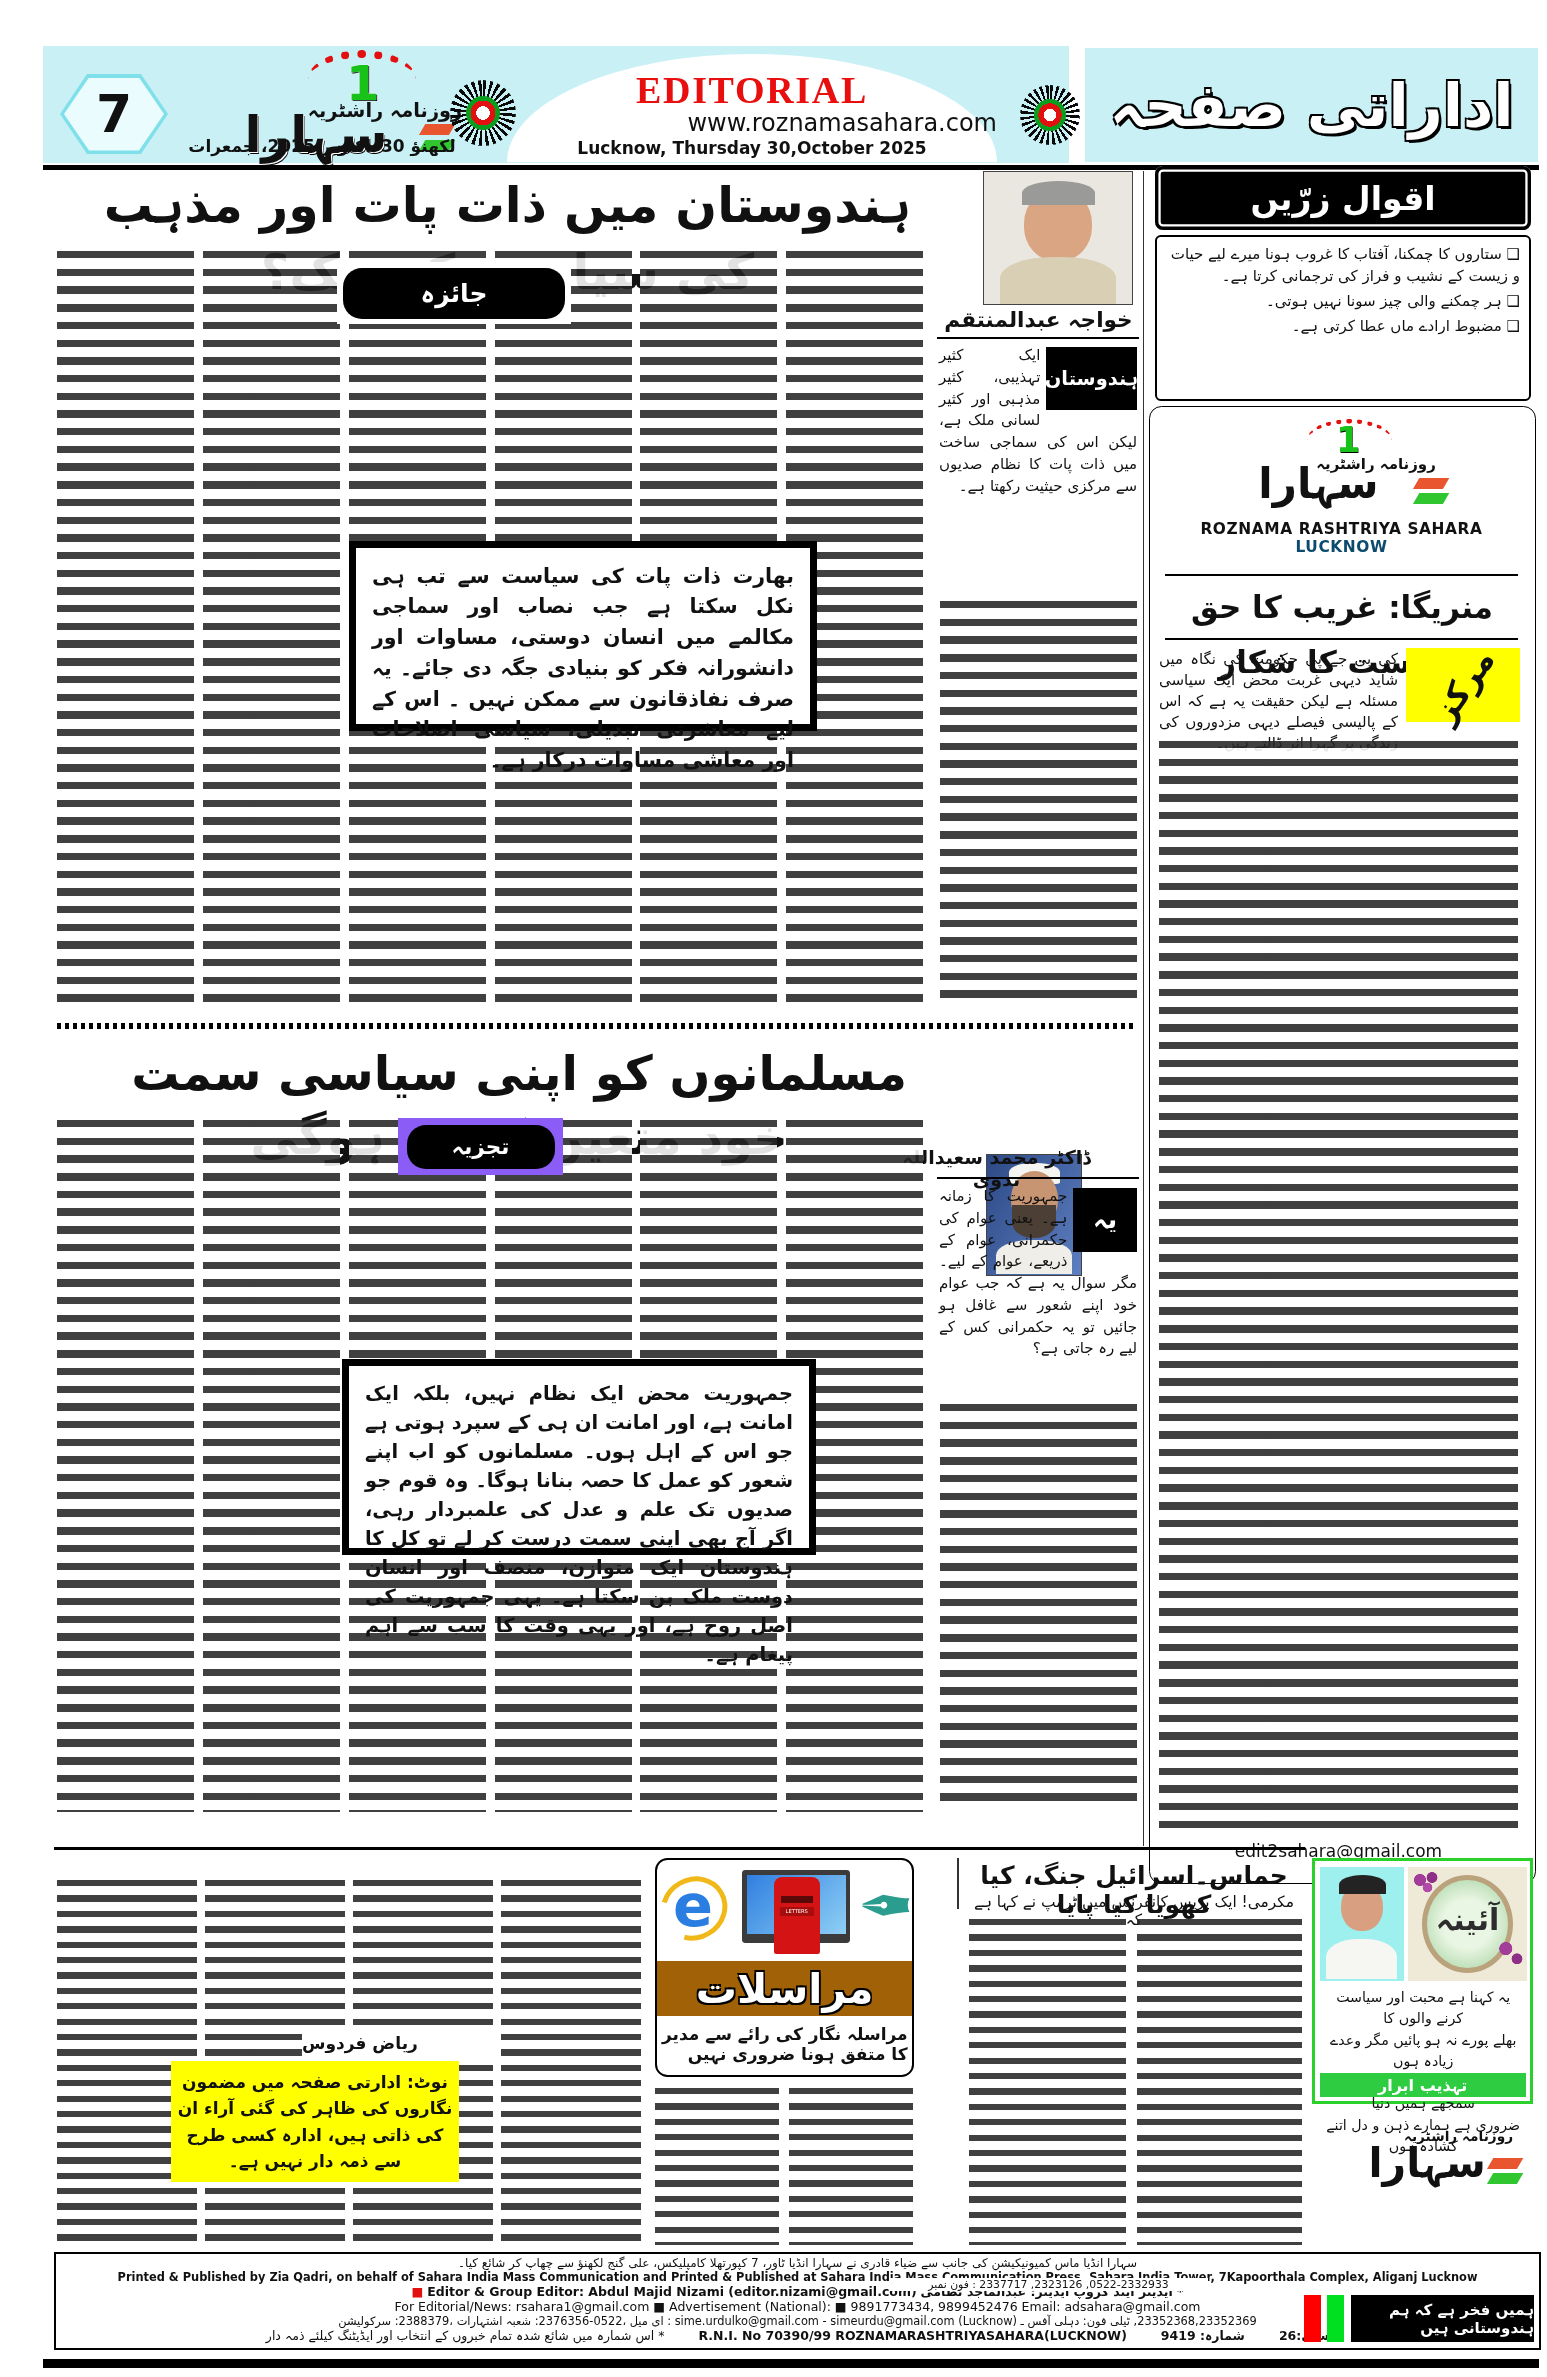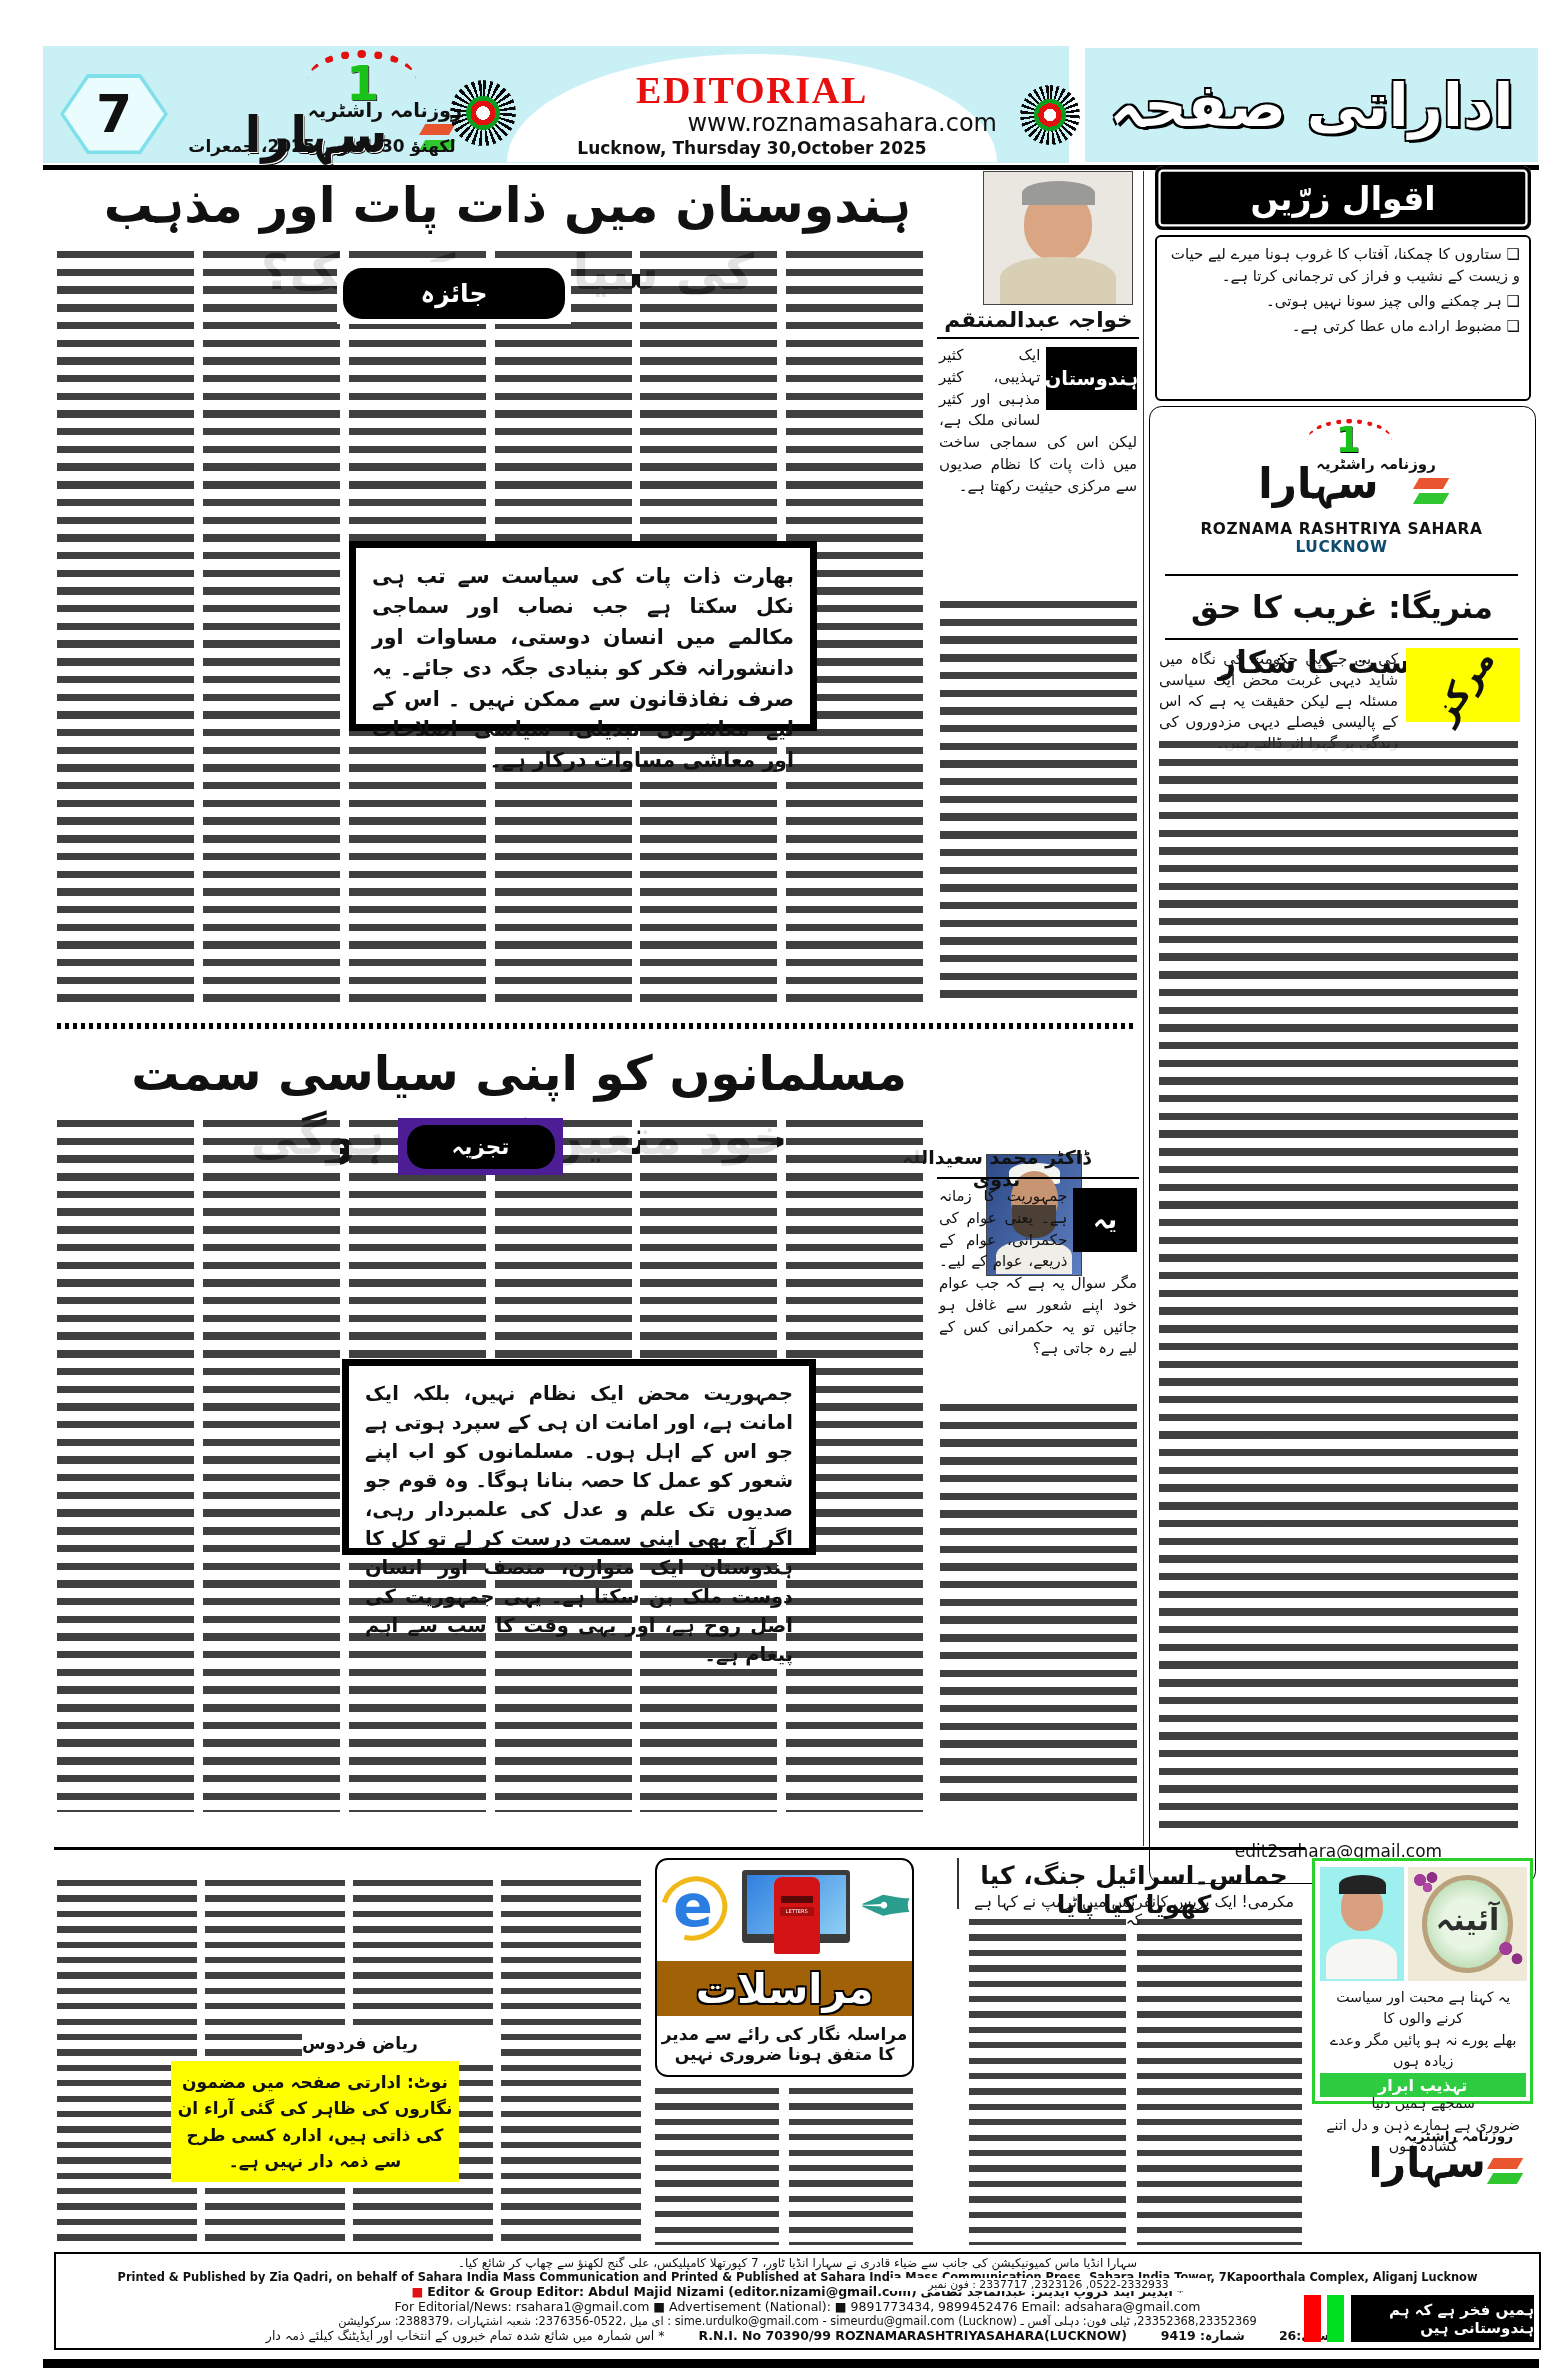--- a/index.html
+++ b/index.html
@@ -113,21 +113,21 @@
 </div>
 <div class="abs greek" style="left:940px;top:1404px;width:197px;height:407px;"></div>
 
 <div class="abs greek" style="left:57px;top:1120px;width:137px;height:692px;"></div>
 <div class="abs greek" style="left:203px;top:1120px;width:137px;height:692px;"></div>
 <div class="abs greek" style="left:349px;top:1120px;width:137px;height:692px;"></div>
 <div class="abs greek" style="left:495px;top:1120px;width:137px;height:692px;"></div>
 <div class="abs greek" style="left:640px;top:1120px;width:137px;height:692px;"></div>
 <div class="abs greek" style="left:786px;top:1120px;width:137px;height:692px;"></div>
 
-<div class="abs" style="left:398px;top:1118px;width:165px;height:57px;background:#4c1d95;display:flex;align-items:center;justify-content:center;">
+<div class="abs" style="left:398px;top:1118px;width:165px;height:57px;background:#8b5cf6;display:flex;align-items:center;justify-content:center;">
   <div class="label rtl" style="width:148px;height:44px;font-size:21.6px;letter-spacing:10.3px;">تجزیہ</div>
 </div>
 
 <div class="abs pull rtl" style="left:342px;top:1359px;width:428px;height:157px;padding:12.5px 16px;font-size:19.4px;line-height:1.5;">جمہوریت محض ایک نظام نہیں، بلکہ ایک امانت ہے، اور امانت ان ہی کے سپرد ہوتی ہے جو اس کے اہل ہوں۔ مسلمانوں کو اب اپنے شعور کو عمل کا حصہ بنانا ہوگا۔ وہ قوم جو صدیوں تک علم و عدل کی علمبردار رہی، اگر آج بھی اپنی سمت درست کر لے تو کل کا ہندوستان ایک متوازن، منصف اور انسان دوست ملک بن سکتا ہے۔ یہی جمہوریت کی اصل روح ہے، اور یہی وقت کا سب سے اہم پیغام ہے۔</div>
 
 <div class="abs vrule" style="left:1143px;top:171px;width:1.1px;height:1675px;"></div>
 
 <div class="abs" style="left:1155px;top:166px;width:376px;height:64px;background:#000;border-radius:8px;display:flex;align-items:center;justify-content:center;box-shadow:inset 0 0 0 3.4px #000, inset 0 0 0 5.7px #fff;">
   <span class="rtl" style="color:#fff;font-size:33px;font-weight:bold;letter-spacing:8px;">اقوال زرّیں</span>
 </div>
@@ -188,21 +188,21 @@
     <span class="abs" style="left:4.6px;top:4.6px;width:99px;height:59px;background:linear-gradient(135deg,#2f7fe0,#8fd0f5);"></span>
   </div>
   <div class="abs" style="left:117px;top:17px;width:46px;height:77px;background:#d41414;border-radius:8px 8px 2.3px 2.3px;">
     <span class="abs" style="left:6.8px;top:19.4px;width:32px;height:6.8px;background:#5a0808;"></span>
     <span class="abs" style="left:5.7px;top:30px;width:34px;height:9px;background:#a60d0d;color:#fff;font-size:5.1px;text-align:center;line-height:9px;">LETTERS</span>
   </div>
   <div class="abs" style="left:194px;top:10.3px;width:63px;height:85px;color:#2a9d8f;font-size:68px;line-height:74px;transform:scaleX(-1);">✒</div>
   <div class="abs" style="left:0;top:101px;width:255px;height:55px;background:#a16207;display:flex;align-items:center;justify-content:center;">
     <span class="rtl" style="font-size:41px;font-weight:bold;color:#fff;text-shadow:-1.7px -1.7px 0 #000,1.7px -1.7px 0 #000,-1.7px 1.7px 0 #000,1.7px 1.7px 0 #000;">مراسلات</span>
   </div>
-  <div class="abs rtl" style="left:4.6px;top:164px;width:246px;text-align:center;font-size:17px;font-weight:bold;">مراسلہ نگار کی رائے سے مدیر کا متفق ہونا ضروری نہیں</div>
+  <div class="abs rtl" style="left:4.6px;top:164px;width:246px;font-size:17px;font-weight:bold;">مراسلہ نگار کی رائے سے مدیر کا متفق ہونا ضروری نہیں</div>
 </div>
 <div class="abs greek27" style="left:655px;top:2088px;width:124px;height:157px;"></div>
 <div class="abs greek27" style="left:789px;top:2088px;width:124px;height:157px;"></div>
 
 <div class="abs vrule" style="left:957px;top:1858px;width:1.7px;height:51px;"></div>
 <div class="abs rtl" style="left:966px;top:1861px;width:336px;font-size:25px;font-weight:bold;text-align:center;">حماس۔اسرائیل جنگ، کیا کھویا کیا پایا</div>
 <div class="abs rtl" style="left:966px;top:1893px;width:336px;font-size:15.4px;text-align:center;">مکرمی! ایک پریس کانفرنس میں ٹرمپ نے کہا ہے کہ</div>
 <div class="abs greek27" style="left:969px;top:1919px;width:157px;height:326px;"></div>
 <div class="abs greek27" style="left:1137px;top:1919px;width:165px;height:326px;"></div>
 

